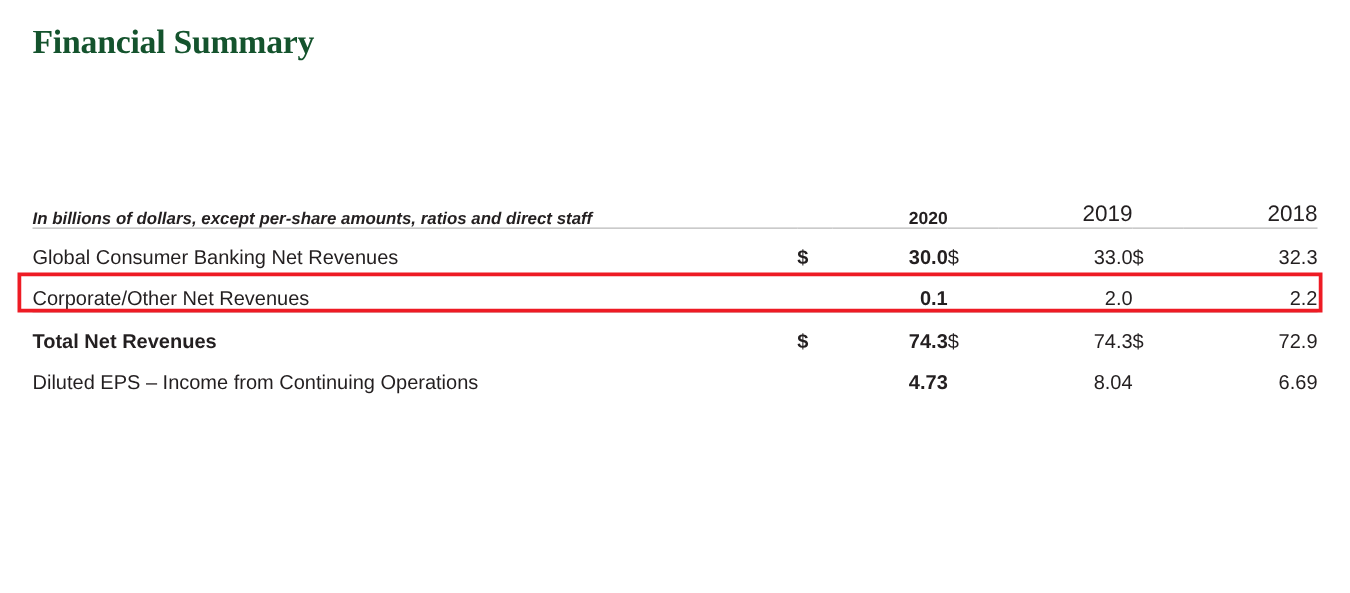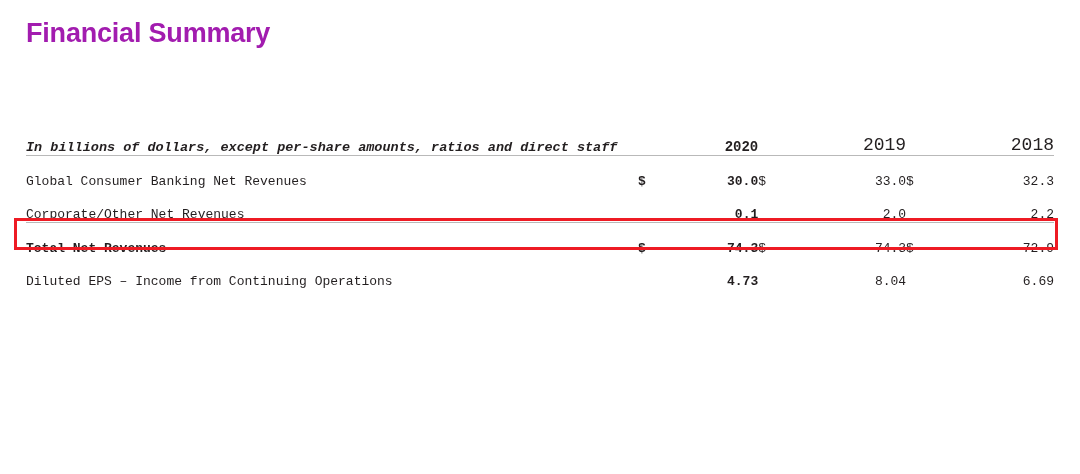--- a/index.html
+++ b/index.html
@@ -26,23 +26,22 @@
     font-size: 27px;
     font-weight: bold;
     color: #00529b;
     letter-spacing: -0.2px;
     padding-top: 18px;
     margin: 0;
   }
   table.fin {
     width: 1028px;
     border-collapse: collapse;
-    margin-top: 86px;
+    margin-top: 112px;
     table-layout: fixed;
-    font-family: Liberation Mono, monospace;
   }
   table.fin td, table.fin th {
     padding: 0;
     vertical-align: bottom;
   }
   
   .c-label   { width: 600px; }
   .c-cur     { width: 28px; }
   .c-val2020 { width: 90px; }
   .c-cur2    { width: 40px; }
@@ -67,21 +66,21 @@
   }
   .rule-top td {
     border-bottom: 1px solid #b9b9b9;
     height: 0;
     font-size: 0;
     line-height: 0;
   }
 
   tr.datarow td {
     height: 33px;
-    font-size: 13px;
+    font-size: 16px;
   }
   td.label {
     padding-left: 2px;
     white-space: nowrap;
   }
   td.cur {
     text-align: left;
     font-weight: bold;
   }
   td.cur.light { font-weight: normal; }
@@ -106,21 +105,21 @@
     border: 3px solid #ee1b24;
     box-sizing: border-box;
     pointer-events: none;
   }
 </style>
 </head>
 <body>
 
 <div class="page">
 
-  <h1 class="title" style="color: #a21caf;">Financial Summary</h1>
+  <h1 class="title" style="color: #14532d; font-family: Liberation Serif, serif;">Financial Summary</h1>
 
   <table class="fin">
     <colgroup>
       <col class="c-label">
       <col class="c-cur">
       <col class="c-val2020">
       <col class="c-cur2">
       <col class="c-val">
       <col class="c-cur2">
       <col class="c-val">

